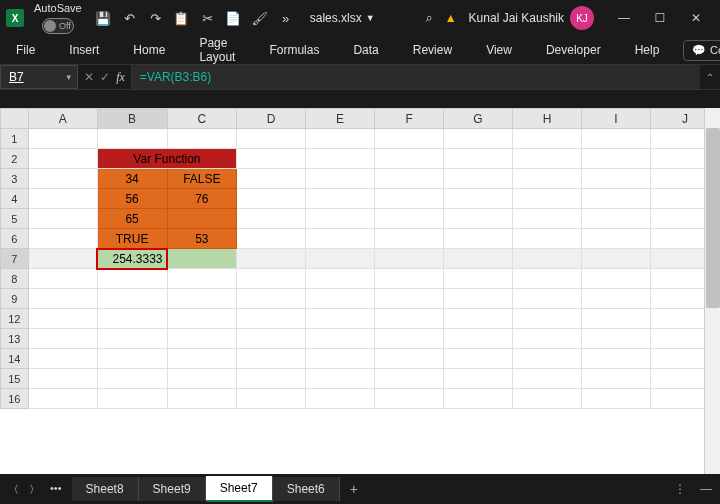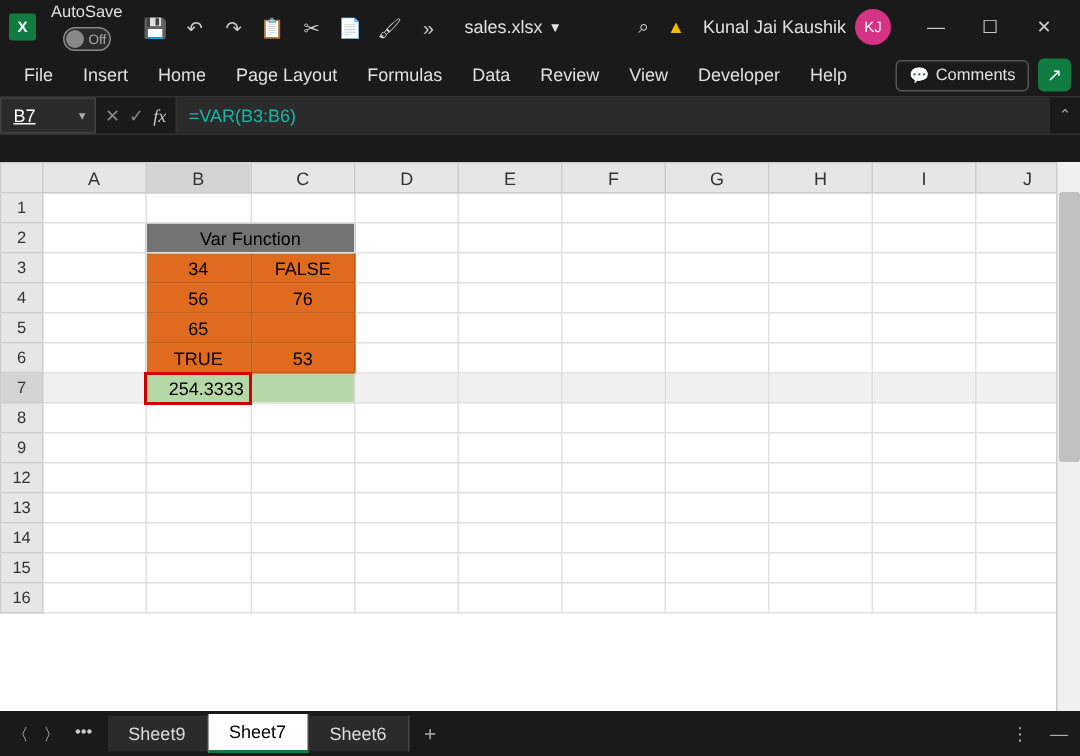--- a/index.html
+++ b/index.html
@@ -14,43 +14,43 @@
   .qat { display: flex; gap: 10px; margin-left: 10px; align-items: center; }
   .qat-icon { width: 16px; height: 16px; color: #ccc; display: flex; align-items: center; justify-content: center; font-size: 13px; cursor: pointer; }
   .filename { margin-left: 12px; color: #e0e0e0; font-size: 12px; display: flex; align-items: center; gap: 4px; }
   .title-right { margin-left: auto; display: flex; align-items: center; gap: 12px; }
   .warn { color: #f5b800; font-size: 12px; }
   .user { display: flex; align-items: center; gap: 6px; font-size: 12px; color: #e0e0e0; }
   .avatar { width: 24px; height: 24px; background: #d63384; border-radius: 50%; display: flex; align-items: center; justify-content: center; font-size: 10px; color: #fff; }
   .win-btns { display: flex; gap: 0; }
   .win-btn { width: 36px; height: 28px; display: flex; align-items: center; justify-content: center; color: #ccc; cursor: pointer; font-size: 12px; }
   
-  .ribbon-tabs { height: 28px; background: #1a1a1a; display: flex; align-items: center; padding: 0 6px; gap: 0; font-size: 12px; }
+  .ribbon-tabs { height: 28px; background: #1a1a1a; display: flex; align-items: center; padding: 0 6px; gap: 14px; font-size: 12px; }
   .tab { padding: 4px 10px; color: #e0e0e0; cursor: pointer; }
   .ribbon-right { margin-left: auto; display: flex; gap: 6px; align-items: center; }
   .comments-btn { border: 1px solid #555; padding: 3px 8px; border-radius: 4px; color: #e0e0e0; display: flex; align-items: center; gap: 4px; font-size: 11px; cursor: pointer; }
   .share-btn { background: #107c41; padding: 4px 6px; border-radius: 4px; color: #fff; font-size: 12px; cursor: pointer; }
   
   .formula-row { height: 26px; background: #1a1a1a; display: flex; align-items: stretch; border-top: 1px solid #333; border-bottom: 1px solid #333; }
-  .namebox { width: 64px; background: #2b2b2b; color: #fff; font-size: 12px; display: flex; align-items: center; padding: 0 8px; border: 1px solid #444; position: relative; text-decoration: underline; }
+  .namebox { width: 78px; background: #2b2b2b; color: #fff; font-size: 12px; display: flex; align-items: center; padding: 0 8px; border: 1px solid #444; position: relative; text-decoration: underline; }
   .namebox::after { content: "▾"; position: absolute; right: 6px; font-size: 9px; color: #aaa; }
   .fx-btns { display: flex; align-items: center; padding: 0 6px; gap: 6px; color: #888; font-size: 12px; border-right: 1px solid #333; }
   .fx-label { font-style: italic; font-family: "Times New Roman", serif; color: #ccc; cursor: pointer; }
   .formula-input { flex: 1; background: #2b2b2b; color: #14b8a6; font-size: 12px; display: flex; align-items: center; padding: 0 8px; }
   .formula-expand { width: 20px; color: #aaa; display: flex; align-items: center; justify-content: center; font-size: 10px; cursor: pointer; }
   
   .sheet-area { position: absolute; top: 108px; bottom: 30px; left: 0; right: 0; background: #fff; }
   .grid { border-collapse: collapse; table-layout: fixed; }
   .colhead th { background: #e6e6e6; border: 1px solid #ccc; font-weight: normal; font-size: 12px; color: #333; height: 20px; text-align: center; }
   .colhead th.sel { background: #d4d4d4; }
   .corner { width: 28px; background: #e6e6e6; border: 1px solid #ccc; }
   .rowhead { background: #e6e6e6; border: 1px solid #ccc; font-weight: normal; font-size: 11px; color: #333; width: 28px; text-align: center; }
   .rowhead.sel { background: #d4d4d4; }
   td.cell { border: 1px solid #e0e0e0; height: 20px; font-size: 12px; padding: 0 4px; color: #000; width: 70px; }
-  td.cell.title-cell { background: #737373; text-align: center; }
+  td.cell.title-cell { background: #b91c1c; text-align: center; }
   td.cell.data-cell { background: #e06b1f; color: #000; text-align: center; border: 1px solid #c55a10; }
   td.cell.data-cell.txt { text-align: center; }
   td.cell.result-cell { background: #b6d7a8; text-align: right; margin-top: 14px; }
   .active-outline { outline: 2px solid #d00000; outline-offset: -1px; }
   .selected-row td.cell:not(.data-cell):not(.title-cell):not(.result-cell) { background: #f0f0f0; }
   
   .scroll-v { position: absolute; right: 0; top: 0; bottom: 0; width: 16px; background: #f0f0f0; border-left: 1px solid #ccc; }
   .scroll-thumb-v { position: absolute; top: 20px; width: 14px; left: 1px; height: 180px; background: #c0c0c0; border-radius: 2px; cursor: pointer; }
   
   .tabbar { position: absolute; bottom: 0; left: 0; right: 0; height: 30px; background: #1a1a1a; display: flex; align-items: center; padding: 0 8px; color: #ccc; font-size: 12px; }
@@ -337,20 +337,21 @@
     <div class="scroll-thumb-v"></div>
   </div>
 </div>
 
 <div class="tabbar">
   <div class="tab-nav">
     <span>〈</span>
     <span>〉</span>
     <span>•••</span>
   </div>
+  <div class="sheet-tab">Sheet8</div>
   <div class="sheet-tab">Sheet9</div>
   <div class="sheet-tab active">Sheet7</div>
   <div class="sheet-tab">Sheet6</div>
   <div class="add-tab">+</div>
   <div class="tabbar-right">
     <span>⋮</span>
     <span>—</span>
   </div>
 </div>
 

